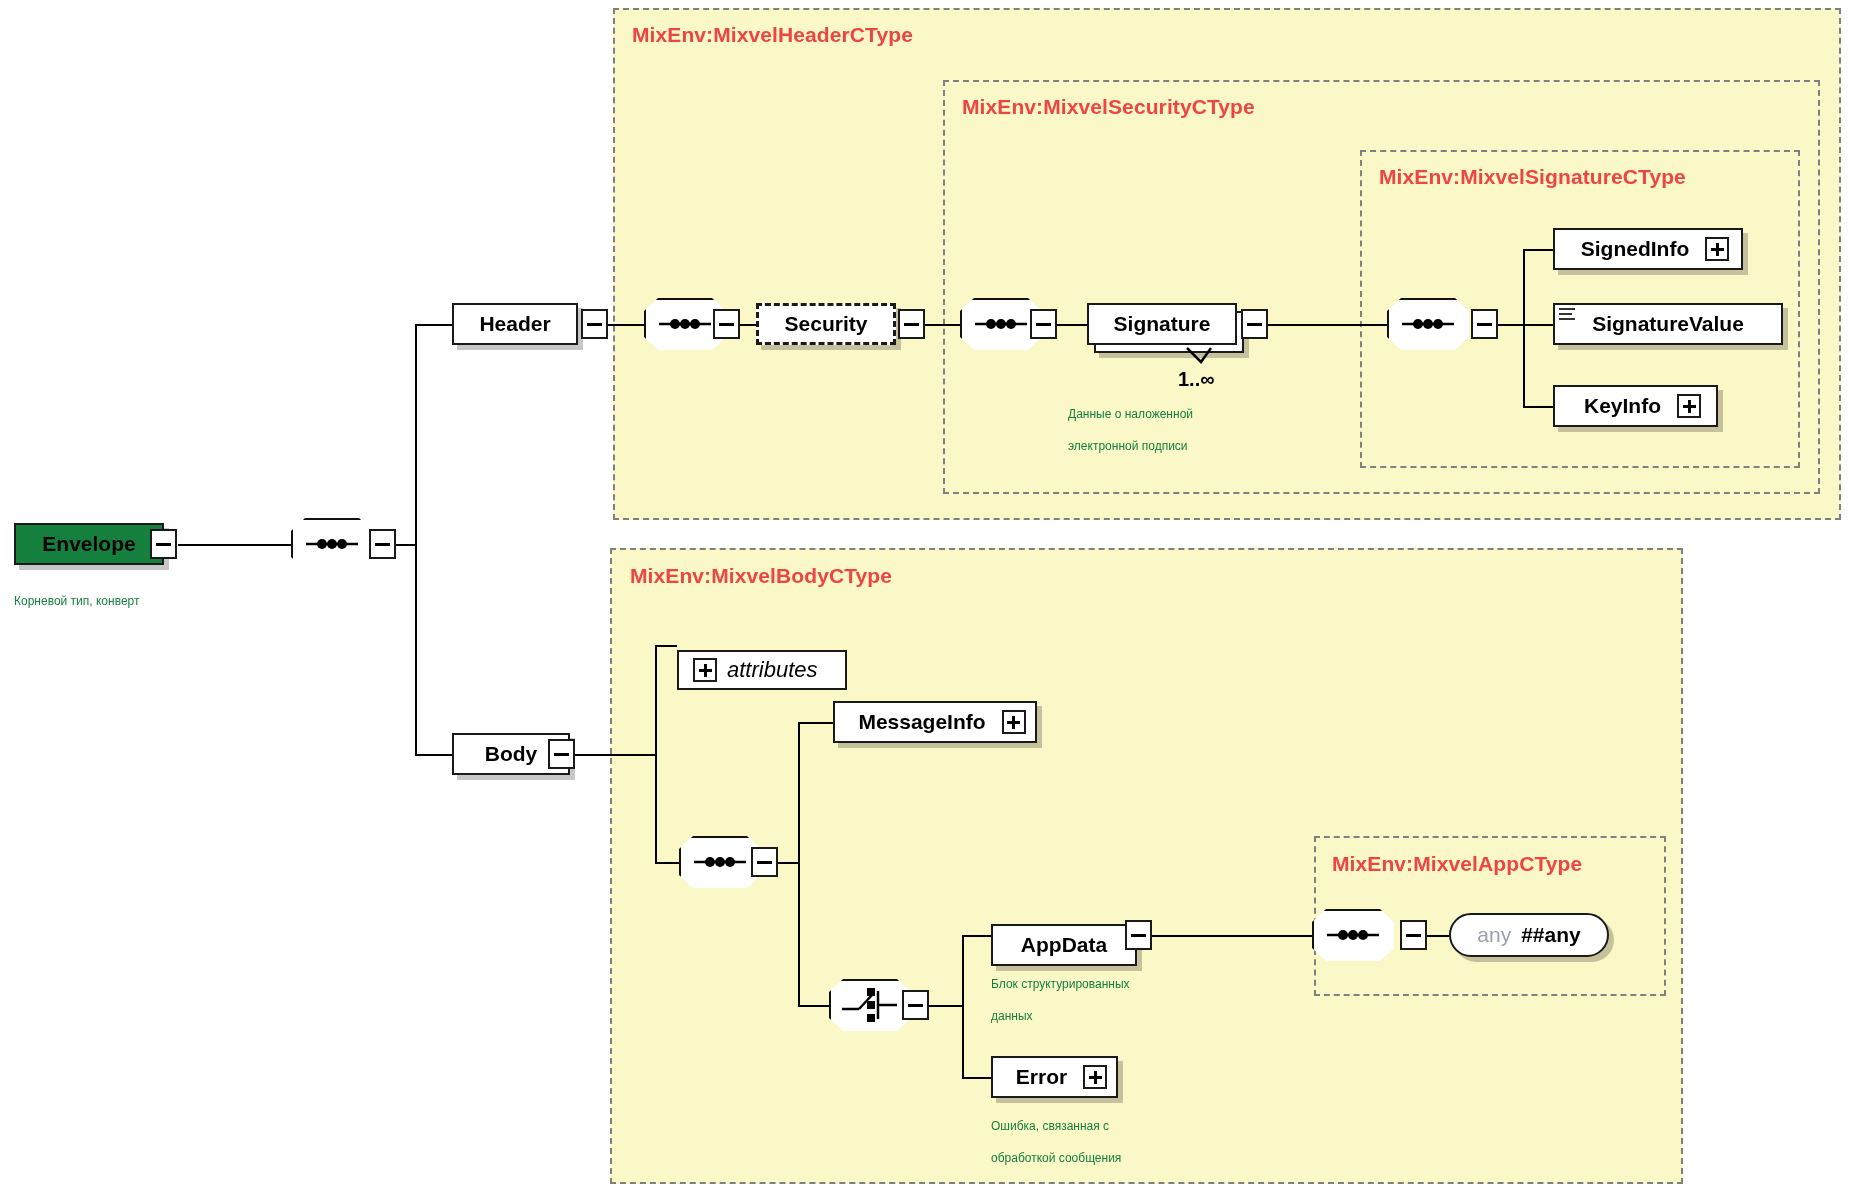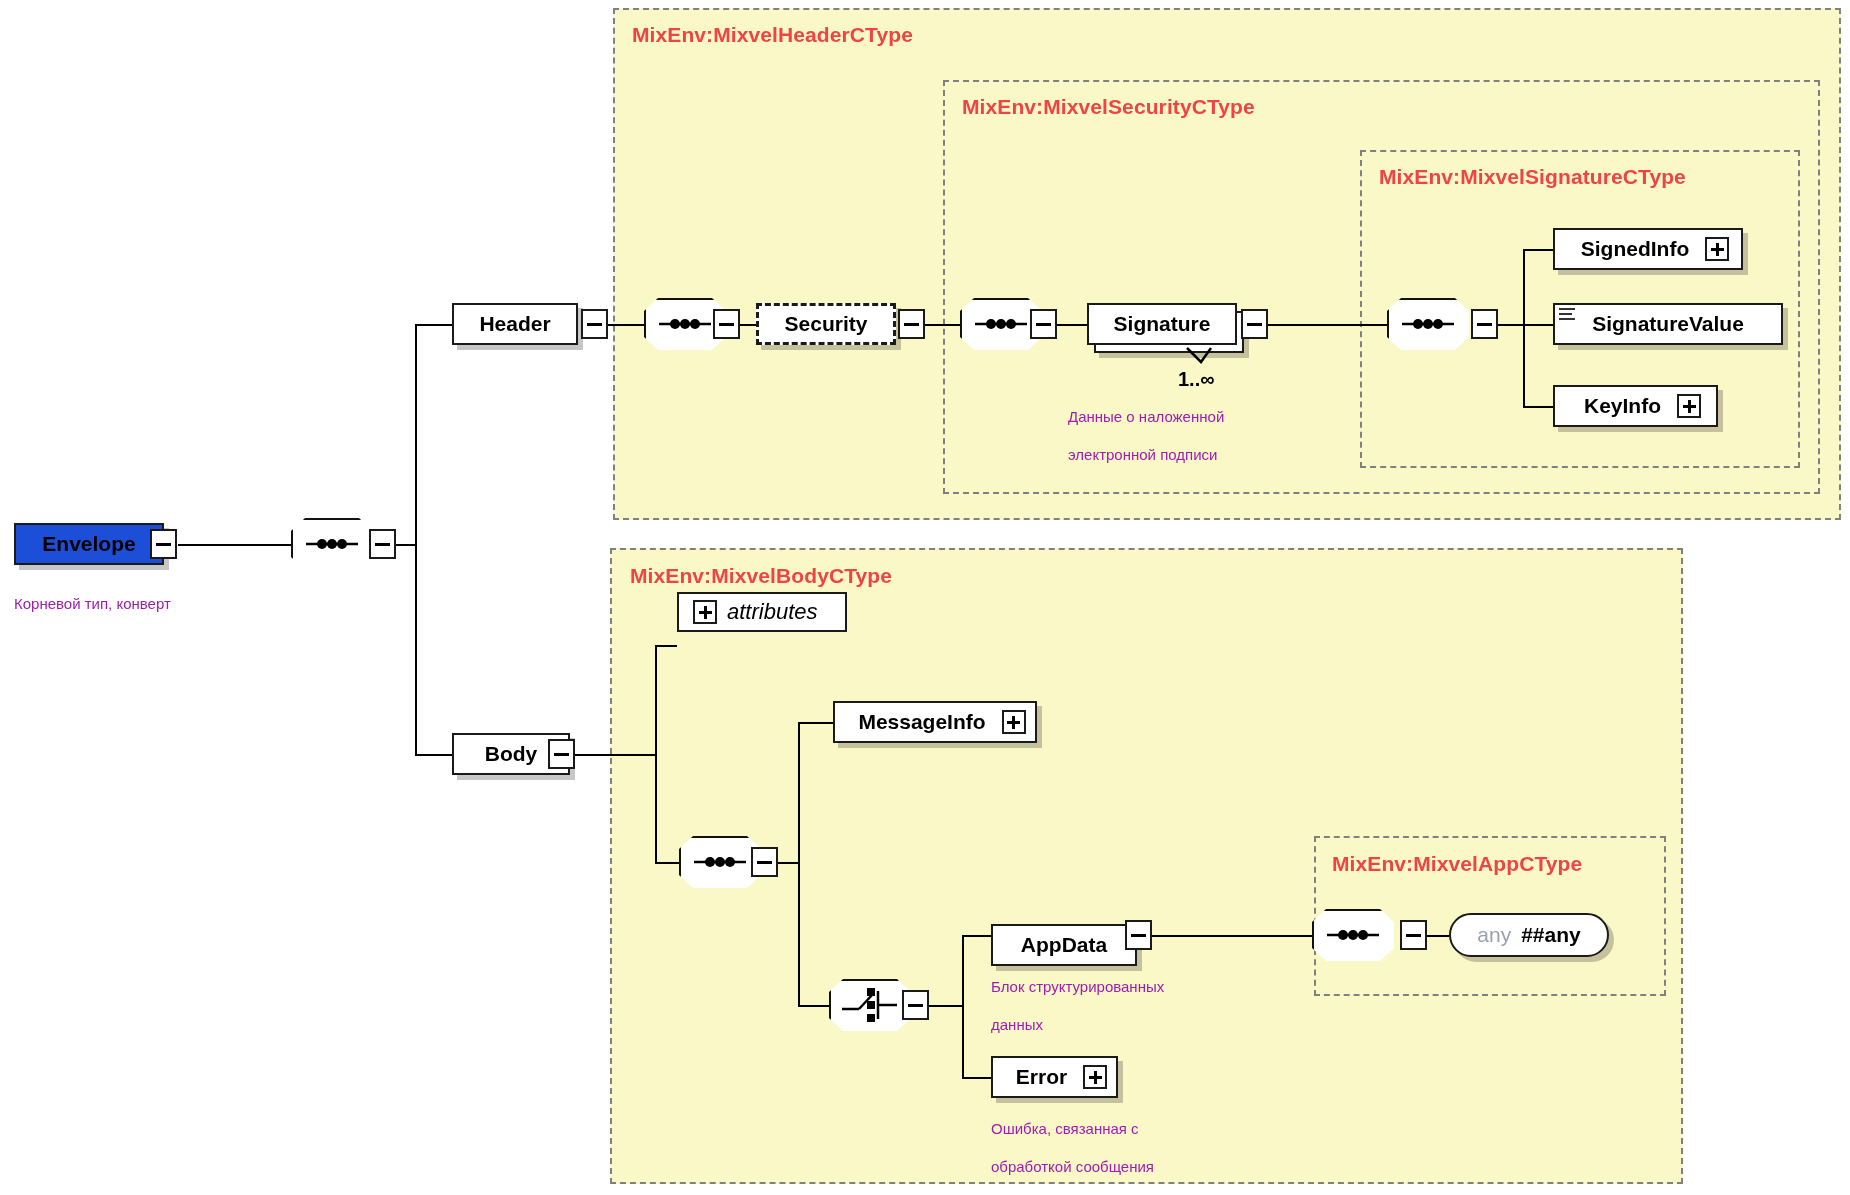--- a/index.html
+++ b/index.html
@@ -18,21 +18,21 @@
   .ln{position:absolute;background:#000;}
   .lnh{height:2px;}
   .lnv{width:2px;}
 
   
   .node{position:absolute;box-sizing:border-box;height:42px;
         background:#ffffff;border:2px solid #1a1a1a;
         display:flex;align-items:center;justify-content:center;
         font-weight:bold;font-size:21px;color:#000;
         box-shadow:5px 5px 0 0 rgba(0,0,0,.22);white-space:nowrap;}
-  .node.blue{background:#1d4ed8;}
+  .node.blue{background:#15803d;}
   .node.opt{border-style:dashed;border-width:3px;}
   .node.noshadow{box-shadow:none;}
   .node .lbl{padding:0 14px;}
 
   
   .stack{position:absolute;box-sizing:border-box;height:42px;
          background:#fff;border:2px solid #1a1a1a;
          box-shadow:5px 5px 0 0 rgba(0,0,0,.22);}
 
   
@@ -75,21 +75,21 @@
 
   
   .anybox{position:absolute;box-sizing:border-box;height:44px;
           background:#fff;border:2px solid #1a1a1a;border-radius:22px;
           display:flex;align-items:center;justify-content:center;gap:10px;
           font-size:21px;box-shadow:5px 5px 0 0 rgba(0,0,0,.22);}
   .anybox .any-kw{color:#9aa0ad;}
   .anybox .any-val{color:#000;font-weight:bold;}
 
   
-  .anno{position:absolute;color:#a21caf;font-size:15px;line-height:38px;
+  .anno{position:absolute;color:#15803d;font-size:12px;line-height:32px;
         white-space:pre-line;}
   .card{position:absolute;color:#000;font-size:20px;font-weight:bold;}
 </style>
 </head>
 <body>
 
 <div id="canvas">
 
   <div class="ctype" style="left:613px;top:8px;width:1228px;height:512px;"></div>
   <div class="ctype-label" style="left:632px;top:23px;">MixEnv:MixvelHeaderCType</div>
@@ -268,21 +268,21 @@
       </span>
   </div>
 
   <div class="node" style="left:452px;top:733px;width:118px;">
     <span class="lbl">Body</span>
   </div>
   <div class="pm" style="left:548px;top:739px;">
       <i class="hbar"></i>
     </div>
 
-  <div class="attrbox" style="left:677px;top:592px;width:170px;">
+  <div class="attrbox" style="left:677px;top:650px;width:170px;">
     <span class="pmin">
         <i class="hbar"></i>
         <i class="vbar"></i>
       </span>
     <span>attributes</span>
   </div>
 
   <div class="comp" style="left:679px;top:836px;">
     <div class="shadow"></div>
       <div class="oct"></div>

